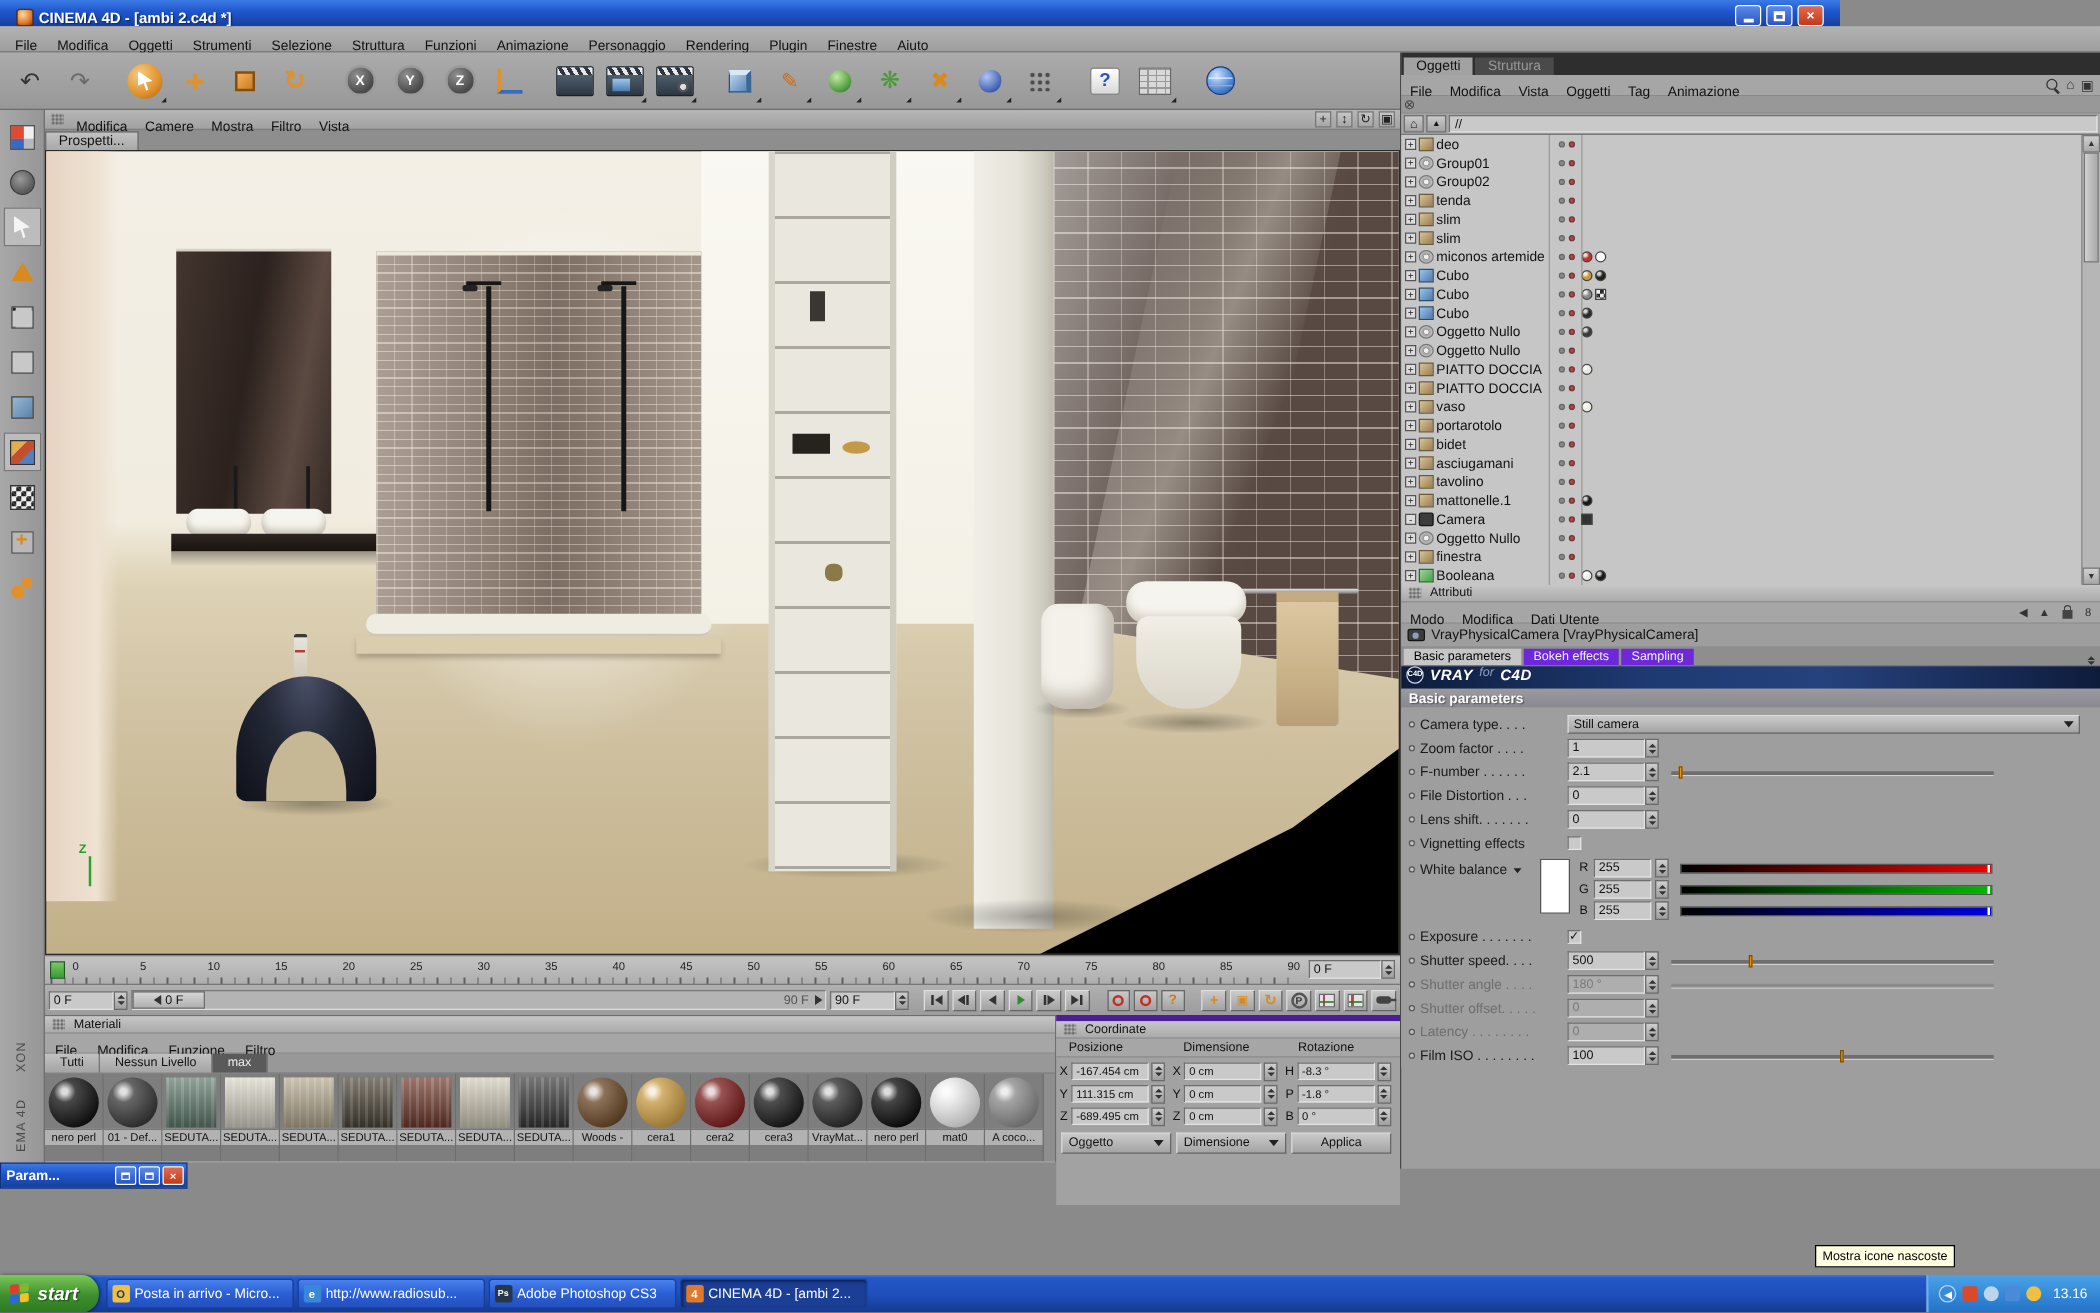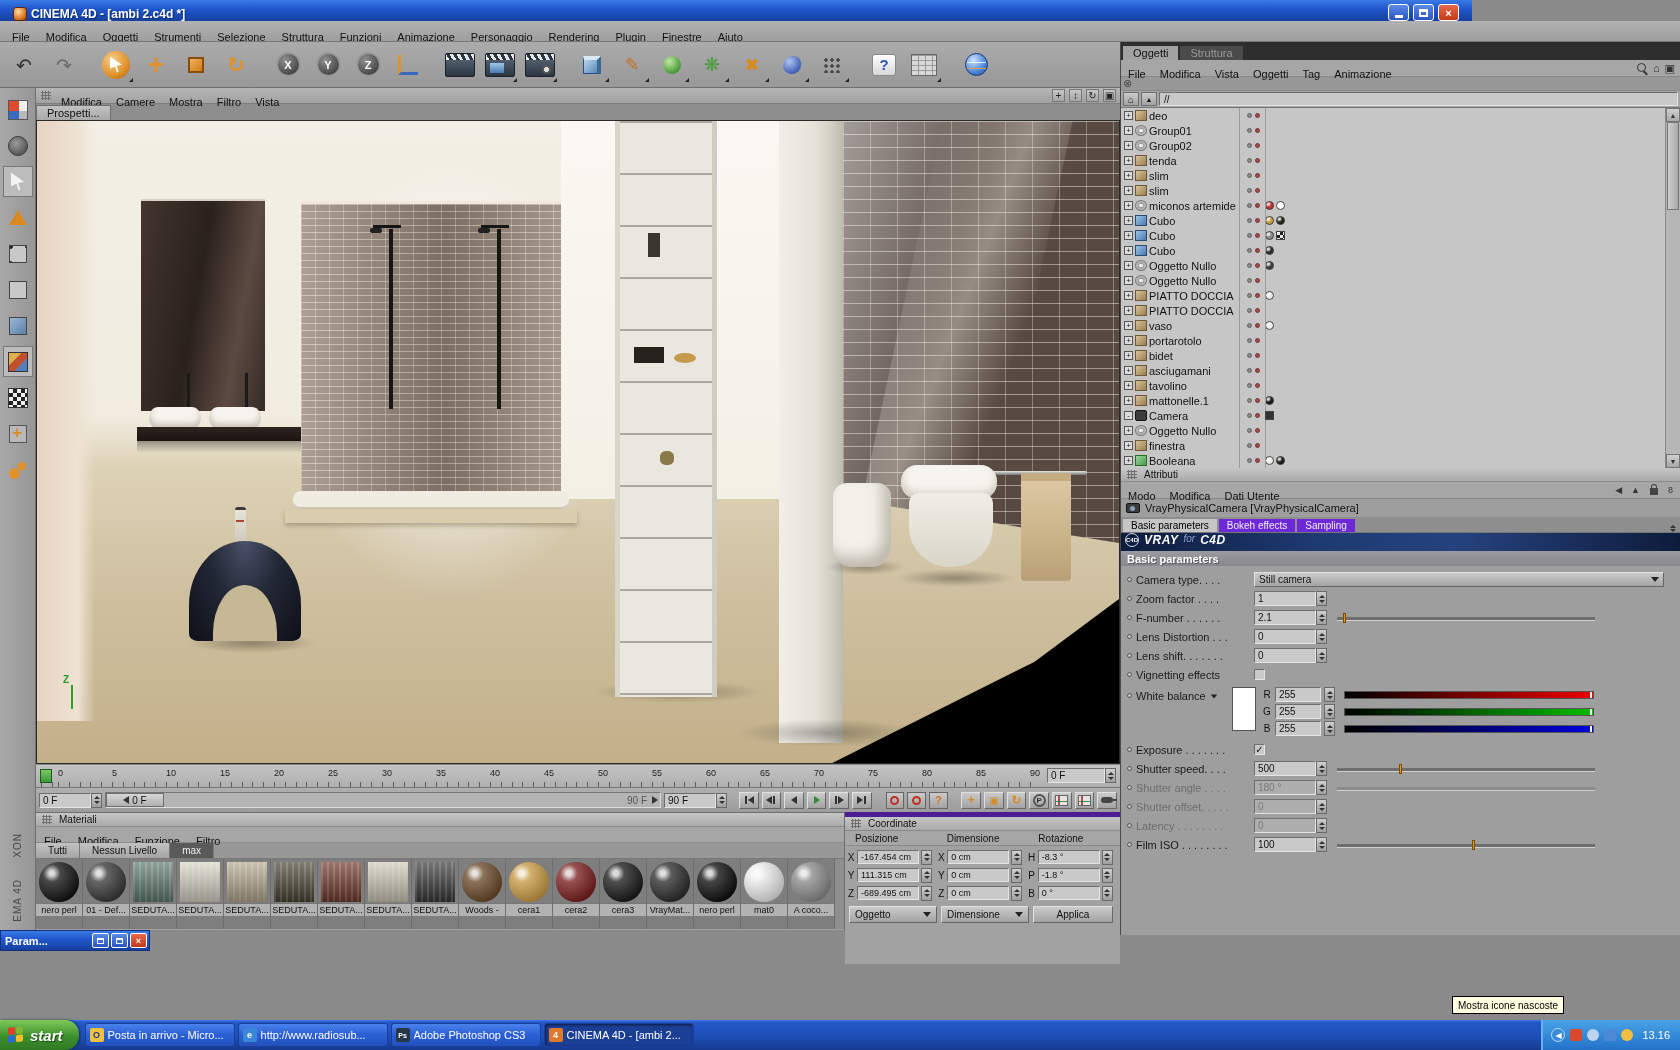--- a/index.html
+++ b/index.html
@@ -1223,21 +1223,21 @@
         <span class="spin">
           <i class="su"></i>
           <i class="sd"></i>
         </span>
       <span class="ap-slider">
           <span class="stick" style="left: 6px;"></span>
         </span>
     </div>
     <div class="ap-row">
       <span class="adot"></span>
-      <span class="ap-label">Lens Distortion . . .</span>
+      <span class="ap-label">File Distortion . . .</span>
       <span class="fld ap-num">0</span>
         <span class="spin">
           <i class="su"></i>
           <i class="sd"></i>
         </span>
     </div>
     <div class="ap-row">
       <span class="adot"></span>
       <span class="ap-label">Lens shift. . . . . . .</span>
       <span class="fld ap-num">0</span>

